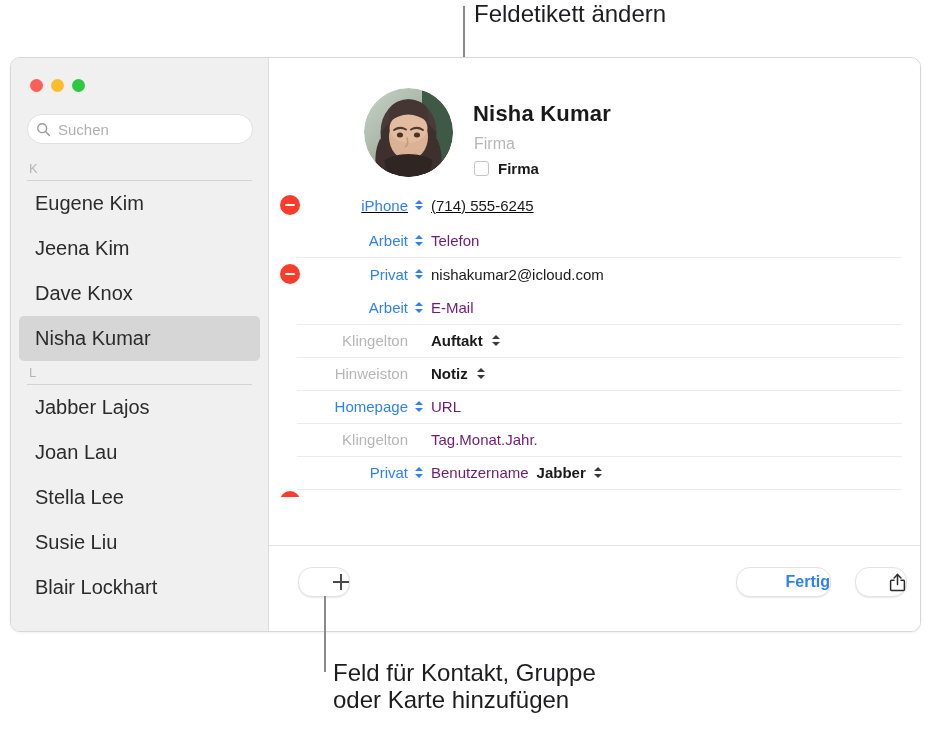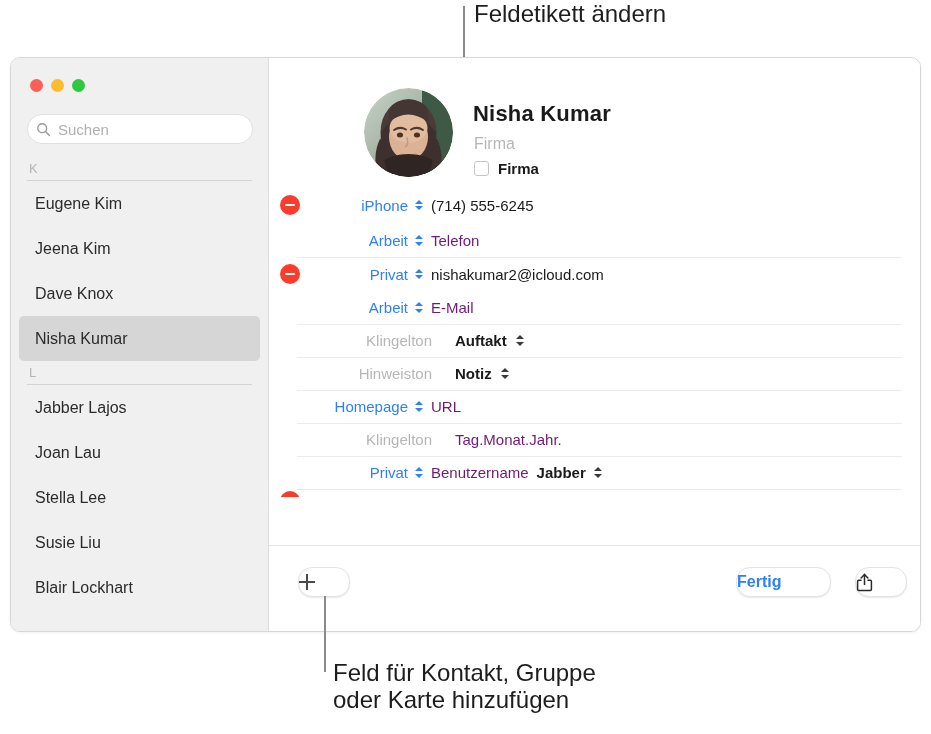--- a/index.html
+++ b/index.html
@@ -113,21 +113,21 @@
     height: 1px;
     background: #d3d3d3;
     margin: 3px 16px 0 16px;
   }
   .contact-row {
     height: 45px;
     display: flex;
     align-items: center;
     padding: 0 0 0 16px;
     margin: 0 8px;
-    font-size: 16px;
+    font-size: 20px;
     color: #2b2b2b;
     border-radius: 5px;
     box-sizing: border-box;
   }
   .contact-row.selected {
     background: #d6d6d6;
   }
 
   
   #detail {
@@ -237,21 +237,21 @@
   .label-cell {
     width: 142px;
     flex: 0 0 142px;
     text-align: right;
     font-size: 15px;
     padding-right: 3px;
     box-sizing: border-box;
     white-space: nowrap;
   }
   .label-cell.link  { color: #2f80f7; }
-  .label-cell.muted { color: #b6b6b6; margin-left: 24px; }
+  .label-cell.muted { color: #b6b6b6; }
 
   .stepper {
     flex: 0 0 11px;
     width: 11px;
     margin: 0 7px 0 2px;
     display: flex;
     flex-direction: column;
     align-items: center;
     justify-content: center;
     line-height: 0;
@@ -287,21 +287,21 @@
     border-top: 1px solid #e4e4e4;
   }
   .pill-btn {
     position: absolute;
     background: #ffffff;
     border: 1px solid #e3e3e3;
     border-radius: 14px;
     box-shadow: 0 1px 1.5px rgba(0,0,0,0.09);
     display: flex;
     align-items: center;
-    justify-content: flex-start;
+    justify-content: flex-end;
     box-sizing: border-box;
   }
   #add-field-button {
     left: 29px;
     top: 21px;
     width: 52px;
     height: 30px;
   }
   #add-field-button .plus {
     position: relative;
@@ -442,21 +442,21 @@
       <div id="contact-name">Nisha  Kumar</div>
       <div id="company-placeholder">Firma</div>
       <div id="company-checkbox-row">
         <div id="company-checkbox"></div>
         <span id="company-checkbox-label">Firma</span>
       </div>
     </div>
 
     <div id="fields">
 
-      <div class="field-row" style="height:38px;">
+      <div class="field-row" style="height:38px;text-decoration:underline;">
         <div class="minus-btn"></div>
         <div class="label-cell link">iPhone</div>
         <div class="stepper">
             <i class="up"></i>
             <i class="dn"></i>
           </div>
         <div class="value-cell filled">(714) 555-6245</div>
       </div>
 
       <div class="field-row">

